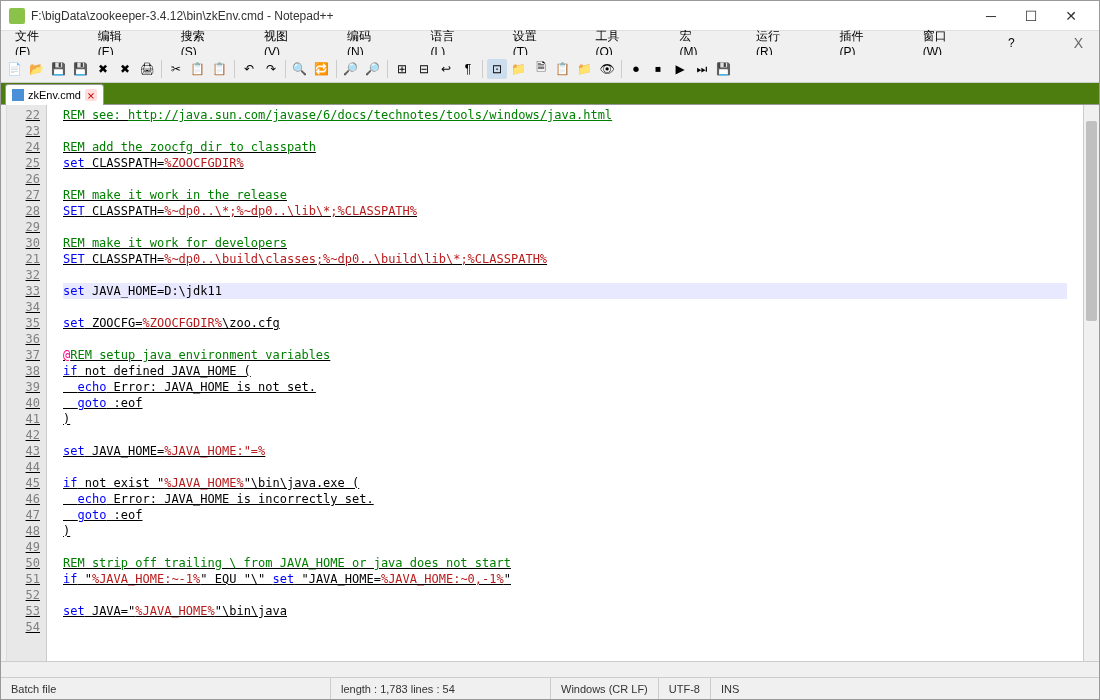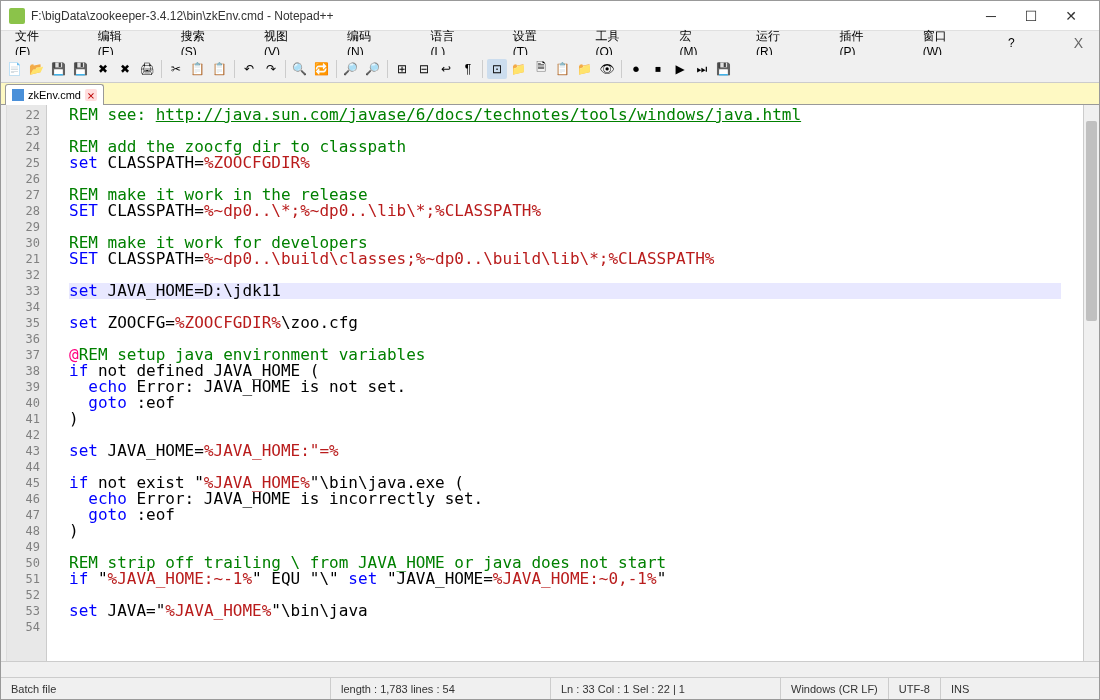--- a/index.html
+++ b/index.html
@@ -9,28 +9,28 @@
 .title-icon { width: 16px; height: 16px; margin-right: 6px; background: #8bc34a; border-radius: 2px; }
 .title-text { flex: 1; font-size: 12px; color: #333; }
 .win-controls { display: flex; }
 .win-btn { width: 40px; height: 28px; display: flex; align-items: center; justify-content: center; font-size: 14px; color: #333; cursor: pointer; }
 .menubar { height: 24px; display: flex; align-items: center; padding: 0 6px; background: #f0f0f0; gap: 41px; }
 .menu-item { padding: 2px 8px; cursor: pointer; font-size: 12px; }
 .menu-x { margin-left: auto; padding: 0 10px; color: #666; cursor: pointer; font-size: 14px; }
 .toolbar { height: 28px; background: #f0f0f0; display: flex; align-items: center; padding: 2px 4px; border-bottom: 1px solid #ccc; gap: 2px; }
 .tb-btn { width: 20px; height: 20px; display: flex; align-items: center; justify-content: center; cursor: pointer; border-radius: 2px; }
 .tb-sep { width: 1px; height: 18px; background: #ccc; margin: 0 2px; }
-.tabbar { height: 22px; background: #fef9c3; display: flex; align-items: flex-end; padding: 0 4px; border-bottom: 1px solid #999; }
+.tabbar { height: 22px; background: #4d7c0f; display: flex; align-items: flex-end; padding: 0 4px; border-bottom: 1px solid #999; }
 .tab { height: 21px; background: #fff; border: 1px solid #999; border-bottom: none; padding: 2px 6px; display: flex; align-items: center; font-size: 11px; border-radius: 3px 3px 0 0; position: relative; top: 1px; }
 .tab-icon { width: 12px; height: 12px; background: #4a90d9; margin-right: 4px; }
 .tab-close { width: 12px; height: 12px; margin-left: 4px; display: inline-flex; align-items: center; justify-content: center; font-size: 10px; color: #b00; background: #fdd; border-radius: 2px; }
-.editor-area { flex: 1; display: flex; overflow: hidden; background: #fff; }
+.editor-area { flex: 1; display: flex; overflow: hidden; background: #fff; text-decoration: underline; }
 .left-margin { width: 6px; background: #f0f0f0; border-right: 1px solid #ddd; }
 .gutter { width: 40px; background: #e8e8e8; border-right: 1px solid #ccc; font-family: Consolas, monospace; font-size: 12px; color: #808080; text-align: right; padding-right: 6px; padding-top: 2px; line-height: 16px; }
-.code { flex: 1; font-family: Consolas, monospace; font-size: 16px; line-height: 16px; padding: 2px 22px; white-space: pre; overflow: hidden; }
+.code { flex: 1; font-family: Consolas, monospace; font-size: 12px; line-height: 16px; padding: 2px 16px; white-space: pre; overflow: hidden; }
 .scroll-v { width: 16px; background: #f0f0f0; border-left: 1px solid #ccc; position: relative; }
 .scroll-thumb-v { position: absolute; left: 2px; right: 2px; top: 16px; height: 200px; background: #c0c0c0; border-radius: 2px; }
 .scroll-h { height: 16px; background: #f0f0f0; border-top: 1px solid #ccc; }
 .statusbar { height: 22px; background: #f0f0f0; border-top: 1px solid #ccc; display: flex; align-items: center; font-size: 11px; padding: 0 10px; color: #333; }
 .status-seg { padding: 0 10px; border-right: 1px solid #ccc; height: 100%; display: flex; align-items: center; }
 .status-seg:first-child { padding-left: 0; }
 .ln { display: block; height: 16px; }
 .hl { background: #e8e8ff; display: inline-block; width: 100%; }
 .c-rem { color: #008000; }
 .c-kw { color: #0000ff; }
@@ -161,19 +161,18 @@
     <div class="scroll-v">
       <div class="scroll-thumb-v"></div>
     </div>
   </div>
 
   <div class="scroll-h"></div>
 
   <div class="statusbar">
     <div class="status-seg" style="width:320px">Batch file</div>
     <div class="status-seg" style="width:220px">length : 1,783    lines : 54</div>
-    <div class="status-seg" style="width:230px">Ln : 33    Col : 1    Sel : 22 | 1</div>
     <div class="status-seg">Windows (CR LF)</div>
     <div class="status-seg">UTF-8</div>
     <div class="status-seg" style="border:none">INS</div>
   </div>
 
 </div>
 
 </body></html>

